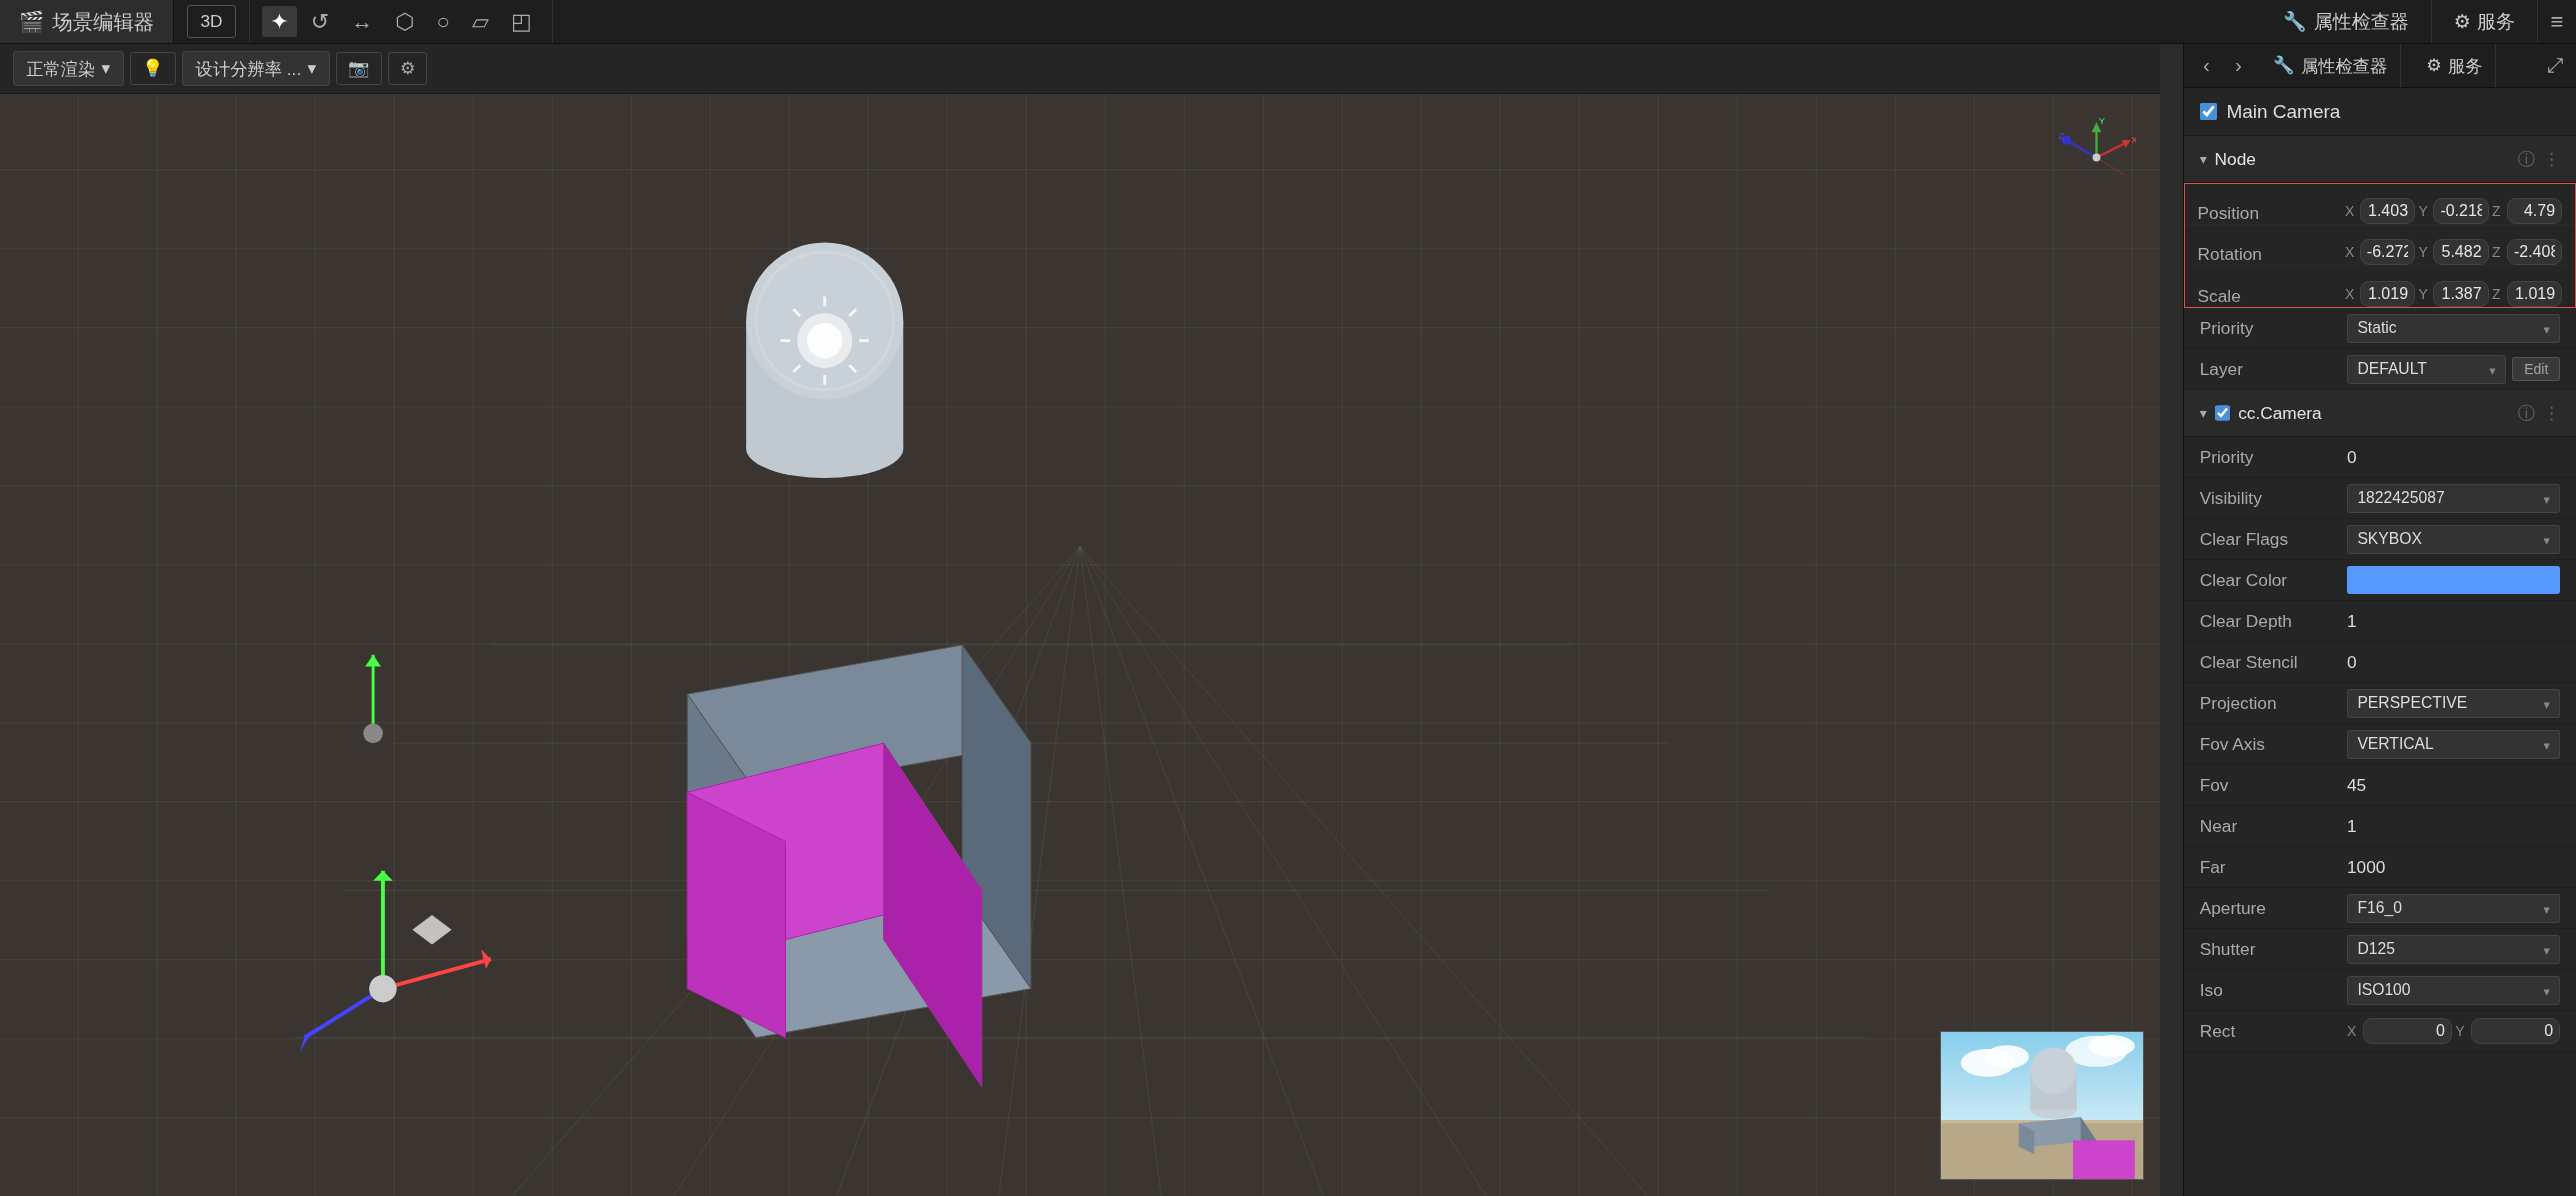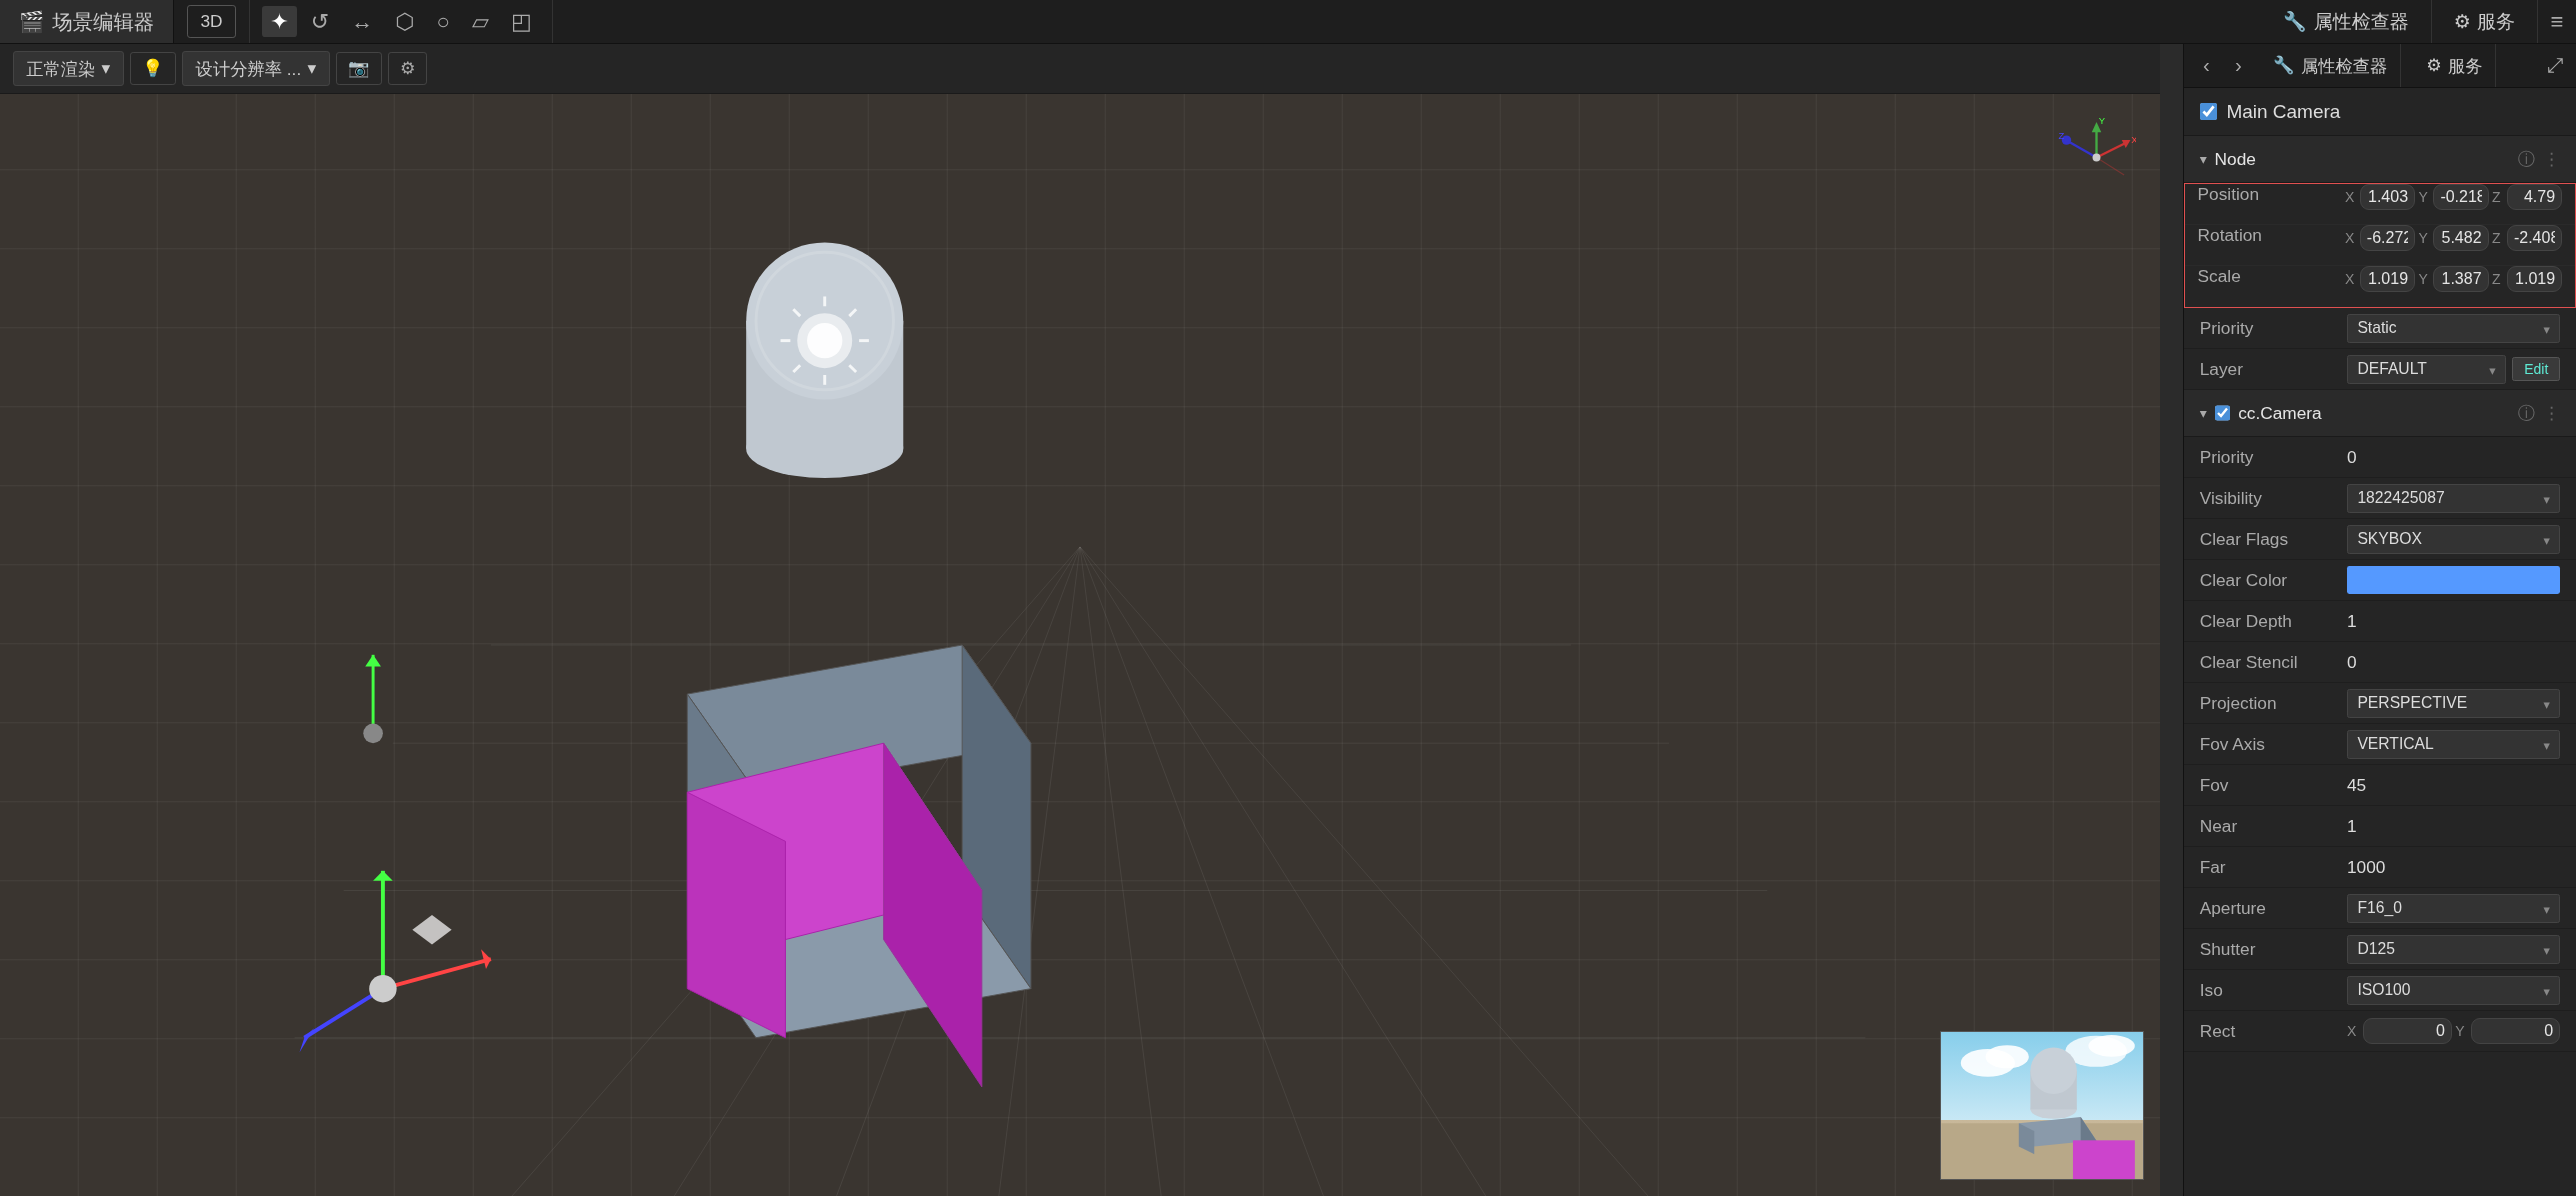--- a/index.html
+++ b/index.html
@@ -367,34 +367,34 @@
       height: 28px;
       background: #5599ff;
       border-radius: 2.4px;
       cursor: pointer;
     }
 
     .prop-edit-btn {
       background: #3a3a3a;
       border: 0.8px solid #555;
       border-radius: 2.4px;
-      color: #5eead4;
+      color: #a3a3a3;
       font-size: 14px;
       padding: 3.1px 11px;
       cursor: pointer;
     }
 
     
     .transform-section {
       border: 1.6px solid #e05050;
       margin: 0;
     }
     .transform-row {
       display: flex;
-      align-items: flex-start;
+      align-items: flex-end;
       min-height: 41px;
       padding: 0 12.6px;
       border-bottom: 0.8px solid #2a2a2a;
       gap: 6.3px;
     }
     .transform-row:last-child { border-bottom: none; }
 
     
     .mode-3d {
       background: transparent;

